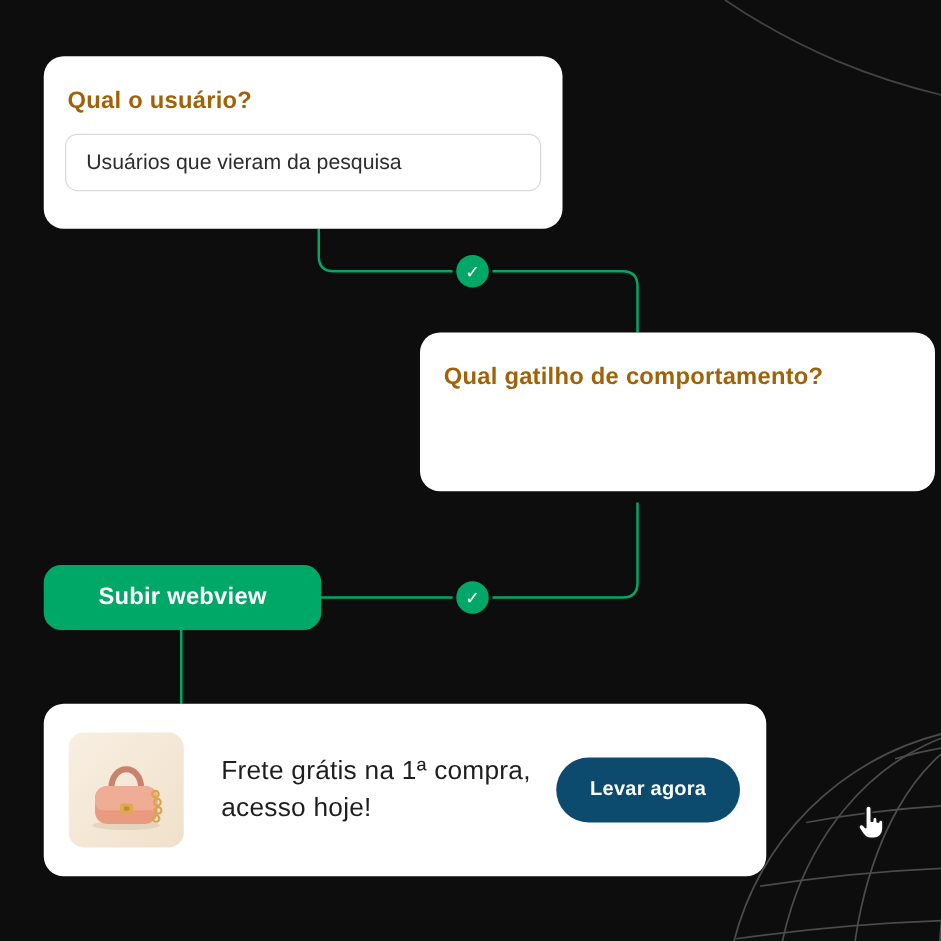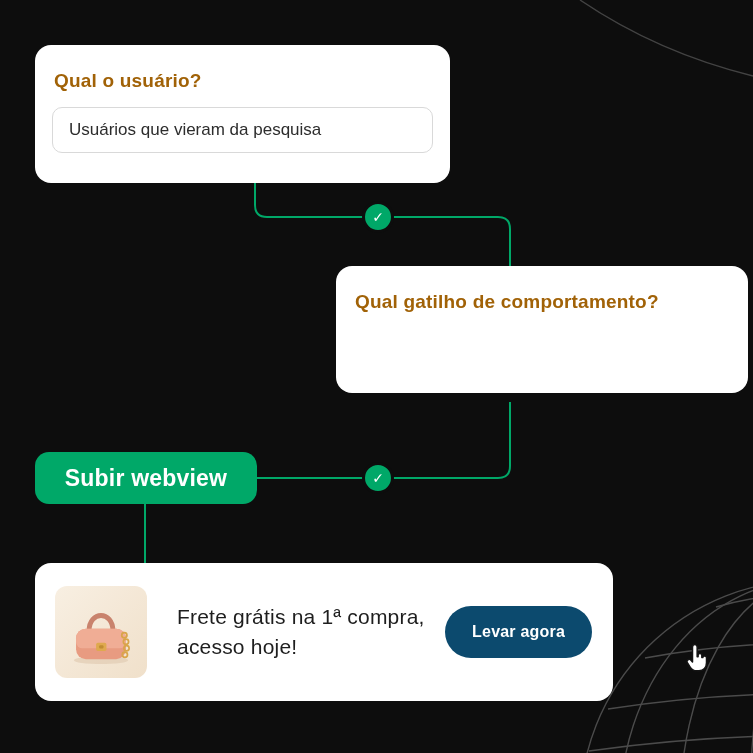--- a/index.html
+++ b/index.html
@@ -35,21 +35,21 @@
     background:#00A868;border:3px solid #0d0d0d;z-index:3;
     display:flex;align-items:center;justify-content:center;
     color:#ffffff;font-size:14px;font-weight:700;line-height:1;
   }
   #check-1{left:362px;top:201px;}
   #check-2{left:362px;top:462px;}
 
   #webview-btn{
     position:absolute;left:35px;top:452px;width:222px;height:52px;z-index:2;
     background:#00A868;border:none;border-radius:14px;cursor:pointer;
-    color:#ffffff;font-size:23px;font-weight:700;letter-spacing:.2px;
+    color:#ffffff;font-size:19px;font-weight:700;letter-spacing:.2px;
     font-family:inherit;display:flex;align-items:center;justify-content:center;
   }
 
   #offer-card{
     left:35px;top:563px;width:578px;height:138px;
     display:flex;align-items:center;padding:0 21px 0 20px;
   }
   .product-thumb{
     width:92px;height:92px;border-radius:12px;flex:0 0 auto;
     background:linear-gradient(135deg,#f8efe2,#f0e0ca);

